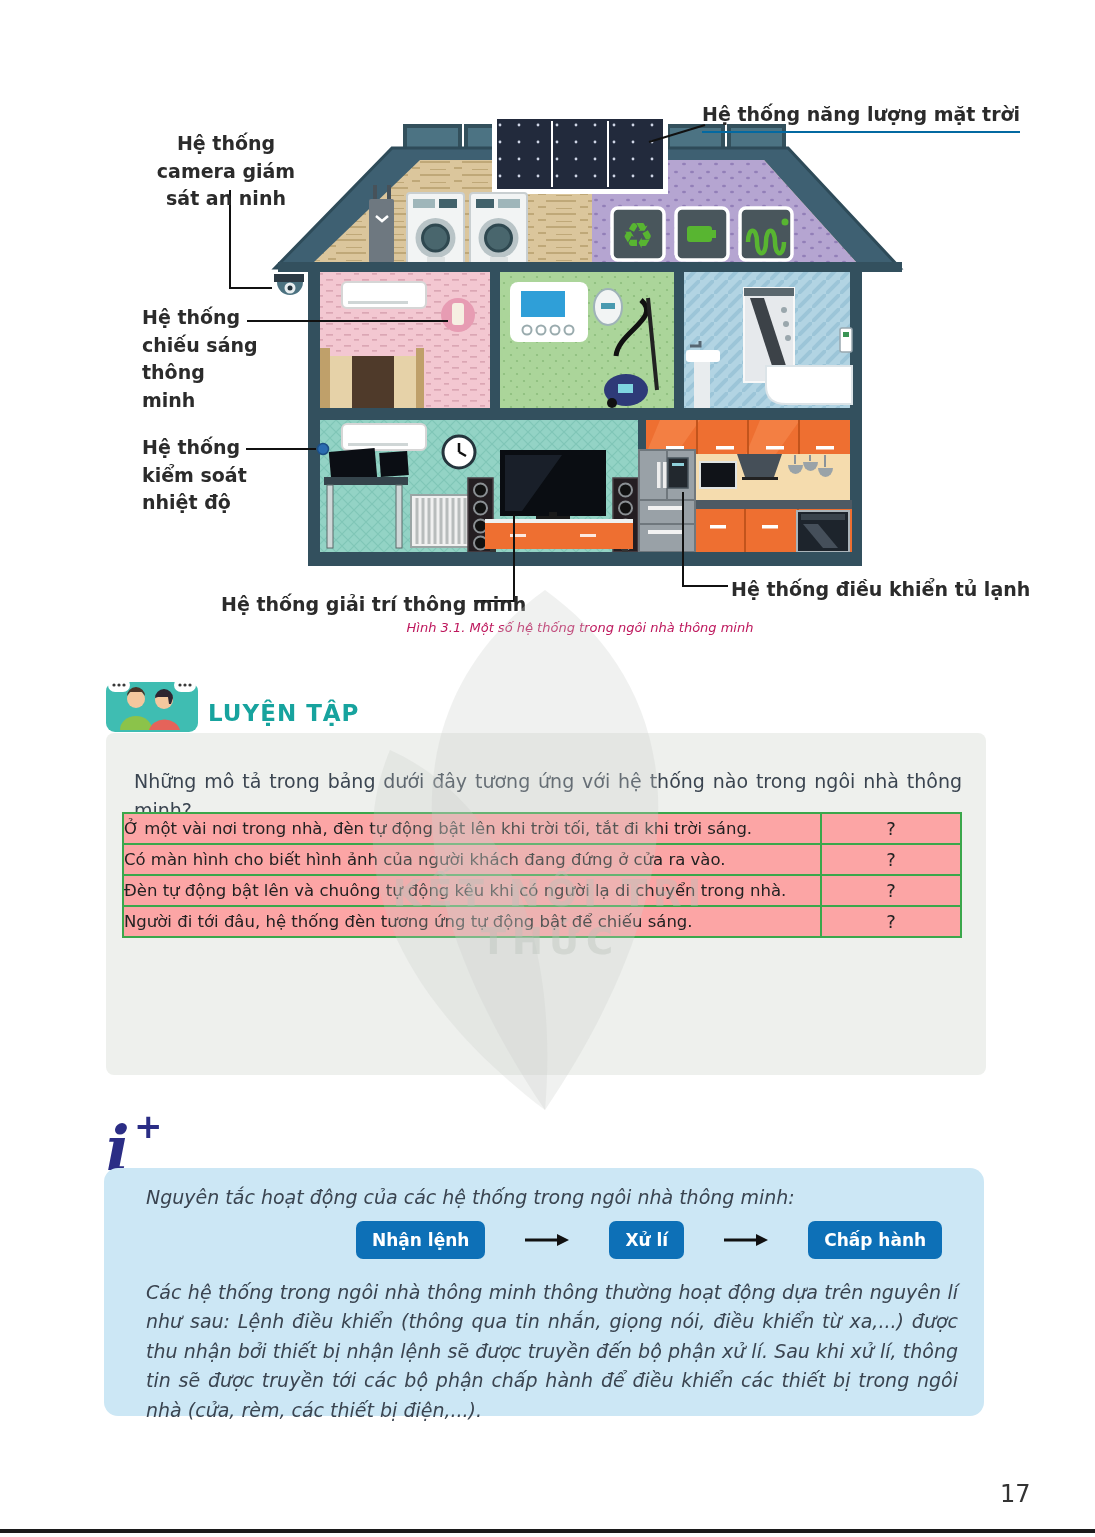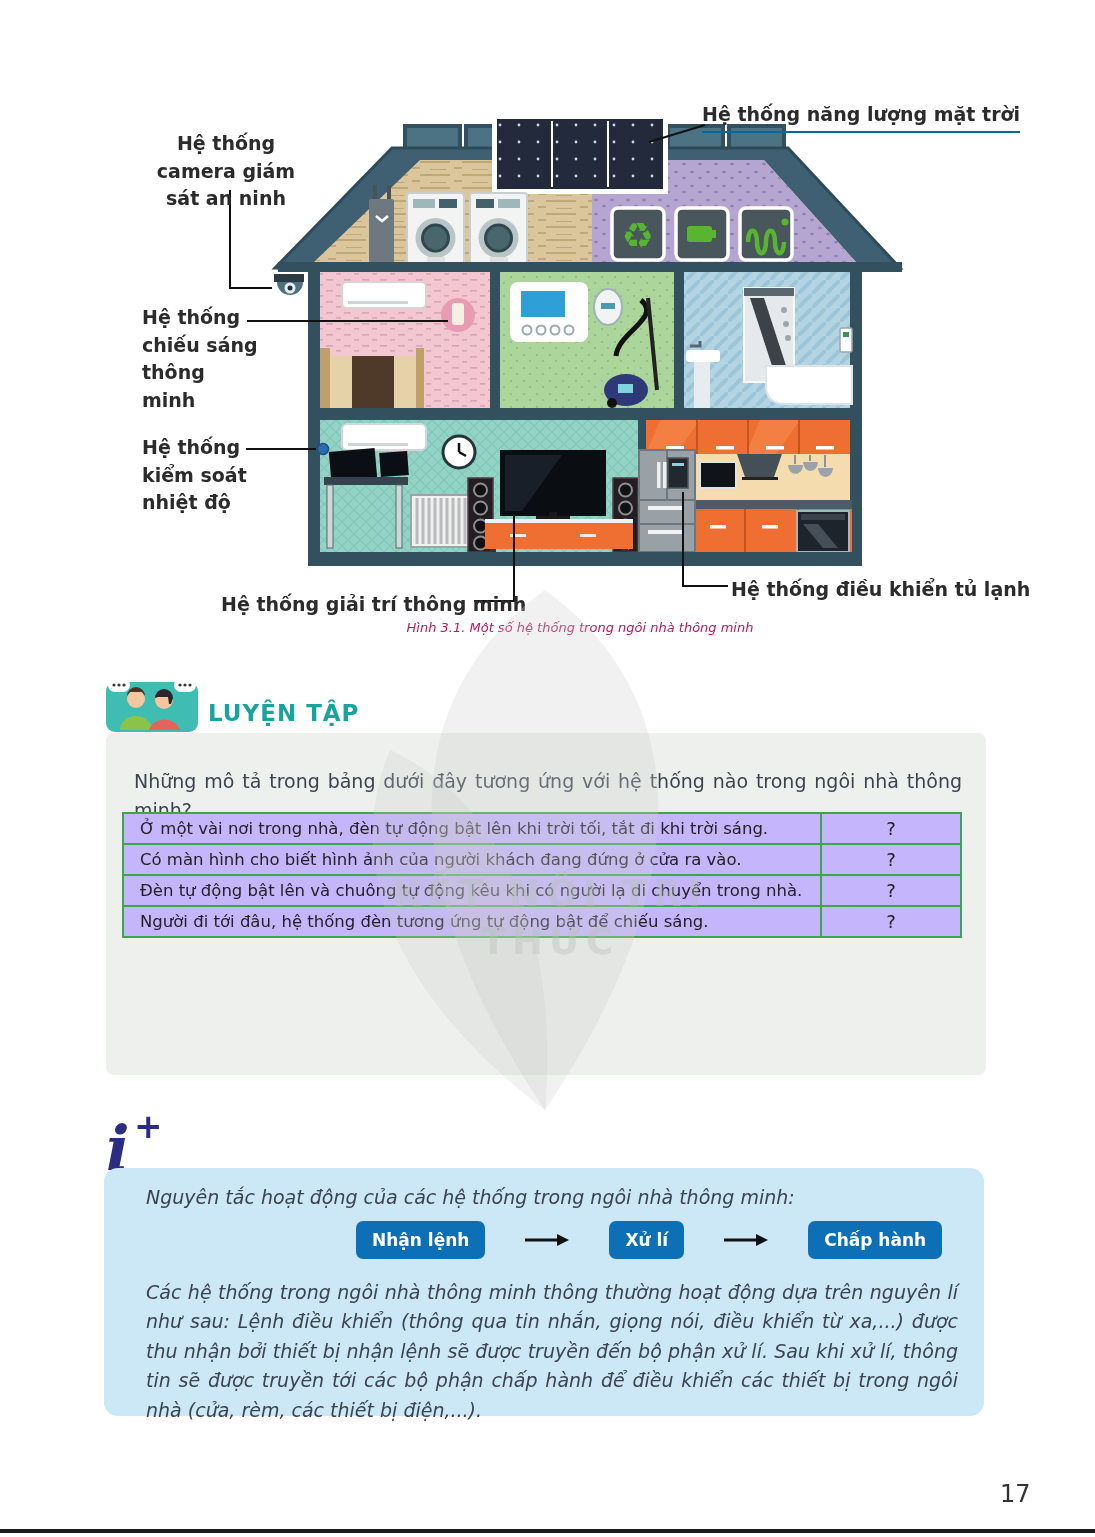--- a/index.html
+++ b/index.html
@@ -26,22 +26,22 @@
                       color:#17a39e; letter-spacing:1px; }
   #practice-panel { left:106px; top:733px; width:880px; height:342px;
                     background:#eef0ed; border-radius:8px; }
   #practice-question { left:134px; top:747px; width:828px; 
                        font-size:19px; line-height:1.55; color:#3a4450;
                        text-align:justify; z-index:2;margin-top:20px; }
   #practice-table { left:122px; top:812px; width:840px; border-collapse:collapse; z-index:2; }
   #practice-table th, #practice-table td { border:2px solid #3aa74b; }
   #practice-table th { background:#e9efcc; font-size:19px; font-weight:bold;
                        color:#1c1c1c; height:35px; text-align:center; }
-  #practice-table td { background:#c4b5fd; font-size:16.5px; color:#222;
-                       height:28px; padding:4px 16px; }
+  #practice-table td { background:#fca5a5; font-size:16.5px; color:#222;
+                       height:28px; padding:4px 0; }
   #practice-table td.answer { text-align:center; width:140px; font-size:18px; }
 
   
   #watermark-text { left:330px; top:870px; width:440px; text-align:center;
                     font-size:37px; font-weight:bold; letter-spacing:6px;
                     line-height:1.3; color:rgba(185,192,186,0.40);
                     z-index:3; pointer-events:none; }
   #watermark-leaf { left:300px; top:570px; z-index:3; pointer-events:none; }
 
   

